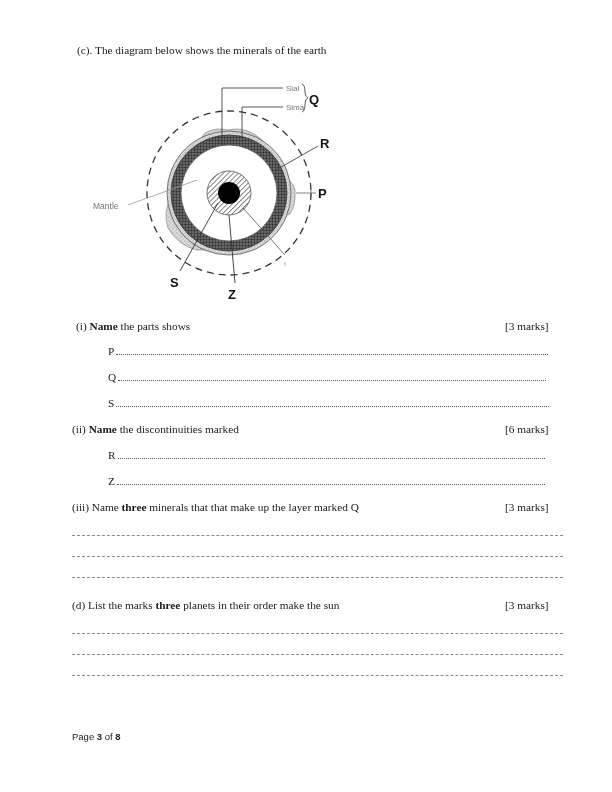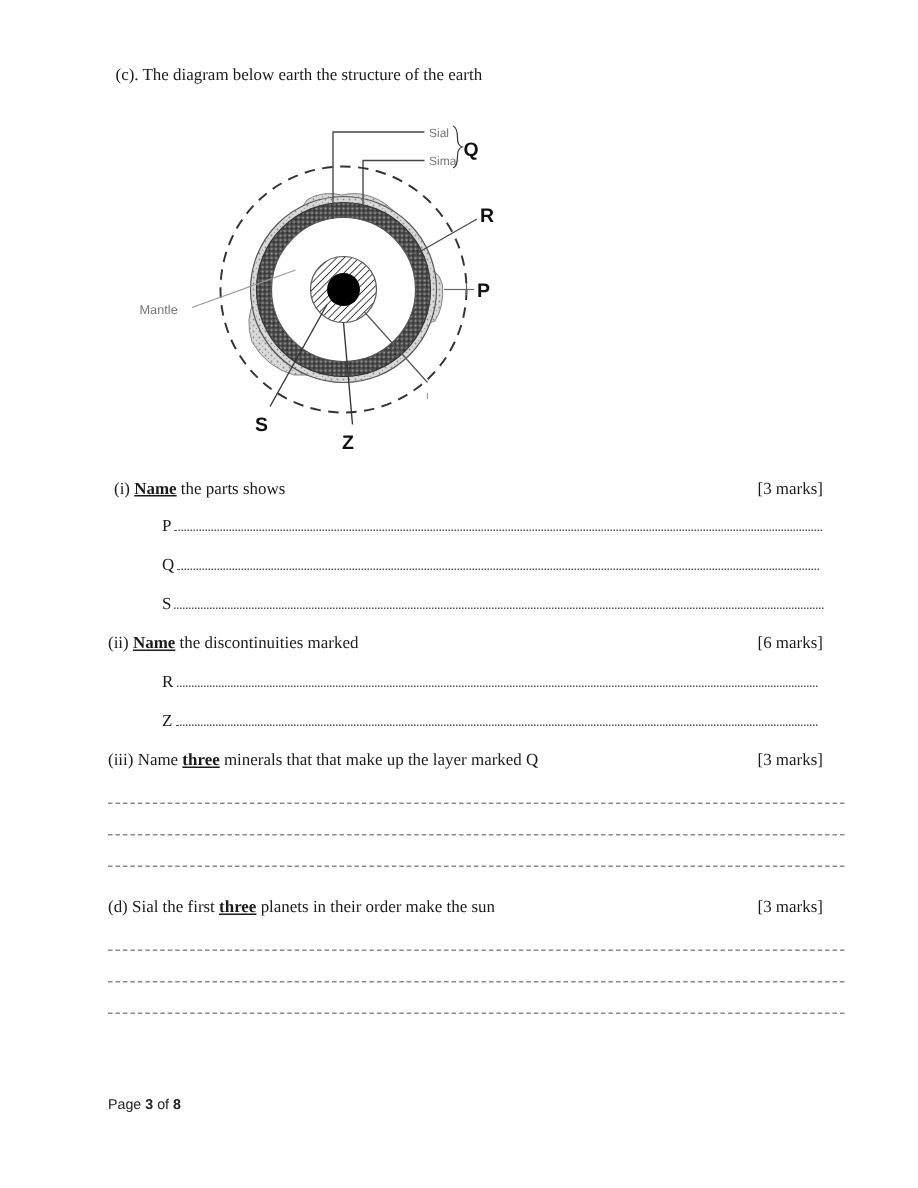--- a/index.html
+++ b/index.html
@@ -1,32 +1,32 @@
 <!DOCTYPE html>
 <html><head>
 <meta charset="utf-8">
 <style>
   html, body { margin: 0; padding: 0; background: #ffffff; }
   body { width: 612px; height: 792px; position: relative; overflow: hidden;
          font-family: "Liberation Serif", "DejaVu Serif", serif; color: #1a1a1a; }
   .abs { position: absolute; white-space: nowrap; }
   .q { font-size: 11.3px; }
-  .q b { font-weight: bold; text-decoration: underline; }
+  .q b { font-weight: bold; }
   .marks { font-size: 11.3px; }
   .dotrow { font-size: 11.3px; display: flex; align-items: baseline; }
   .dotrow .lbl { margin-right: 2px; }
   .dotrow .dots { flex: 1; border-bottom: 1px dotted #555; height: 1px; margin-bottom: 2px; }
   .ansline { position: absolute; height: 0; border-top: 1.2px dashed #8a8a8a; }
   .footer { font-family: Liberation Sans, sans-serif; font-size: 9.5px; color: #222; }
   svg text { font-family: "Liberation Sans", "DejaVu Sans", sans-serif; }
 </style>
 </head>
 <body>
 
-<div class="abs q" style="left:77px; top:44px;">(c). The diagram below earth the structure of the earth</div>
+<div class="abs q" style="left:77px; top:44px;">(c). The diagram below shows the minerals of the earth</div>
 
 <svg class="abs" style="left:80px; top:70px;" width="280" height="240" viewBox="80 70 280 240">
   <defs>
     <pattern id="hatch" width="3.5" height="3.5" patternUnits="userSpaceOnUse" patternTransform="rotate(45)">
       <rect width="3.5" height="3.5" fill="#fff"></rect>
       <line x1="0" y1="0" x2="0" y2="3.5" stroke="#333" stroke-width="1.2"></line>
     </pattern>
     <pattern id="stipple" width="4" height="4" patternUnits="userSpaceOnUse">
       <rect width="4" height="4" fill="#d9d9d9"></rect>
       <circle cx="1" cy="1" r="0.6" fill="#8a8a8a"></circle>
@@ -119,21 +119,21 @@
 <div class="abs q" style="left:72px; top:501px;">
   <span>(iii) Name </span><b>three</b><span> minerals that that make up the layer marked Q</span>
 </div>
 <div class="abs marks" style="left:505px; top:501px;">[3 marks]</div>
 
 <div class="ansline" style="left:72px; top:535px; width:491px;"></div>
 <div class="ansline" style="left:72px; top:556px; width:491px;"></div>
 <div class="ansline" style="left:72px; top:577px; width:491px;"></div>
 
 <div class="abs q" style="left:72px; top:599px;">
-  <span>(d) Sial the first </span><b>three</b><span> planets in their order make the sun</span>
+  <span>(d) List the marks </span><b>three</b><span> planets in their order make the sun</span>
 </div>
 <div class="abs marks" style="left:505px; top:599px;">[3 marks]</div>
 
 <div class="ansline" style="left:72px; top:633px; width:491px;"></div>
 <div class="ansline" style="left:72px; top:654px; width:491px;"></div>
 <div class="ansline" style="left:72px; top:675px; width:491px;"></div>
 
 <div class="abs footer" style="left:72px; top:731px;">
   <span>Page </span><b>3</b><span> of </span><b>8</b>
 </div>

